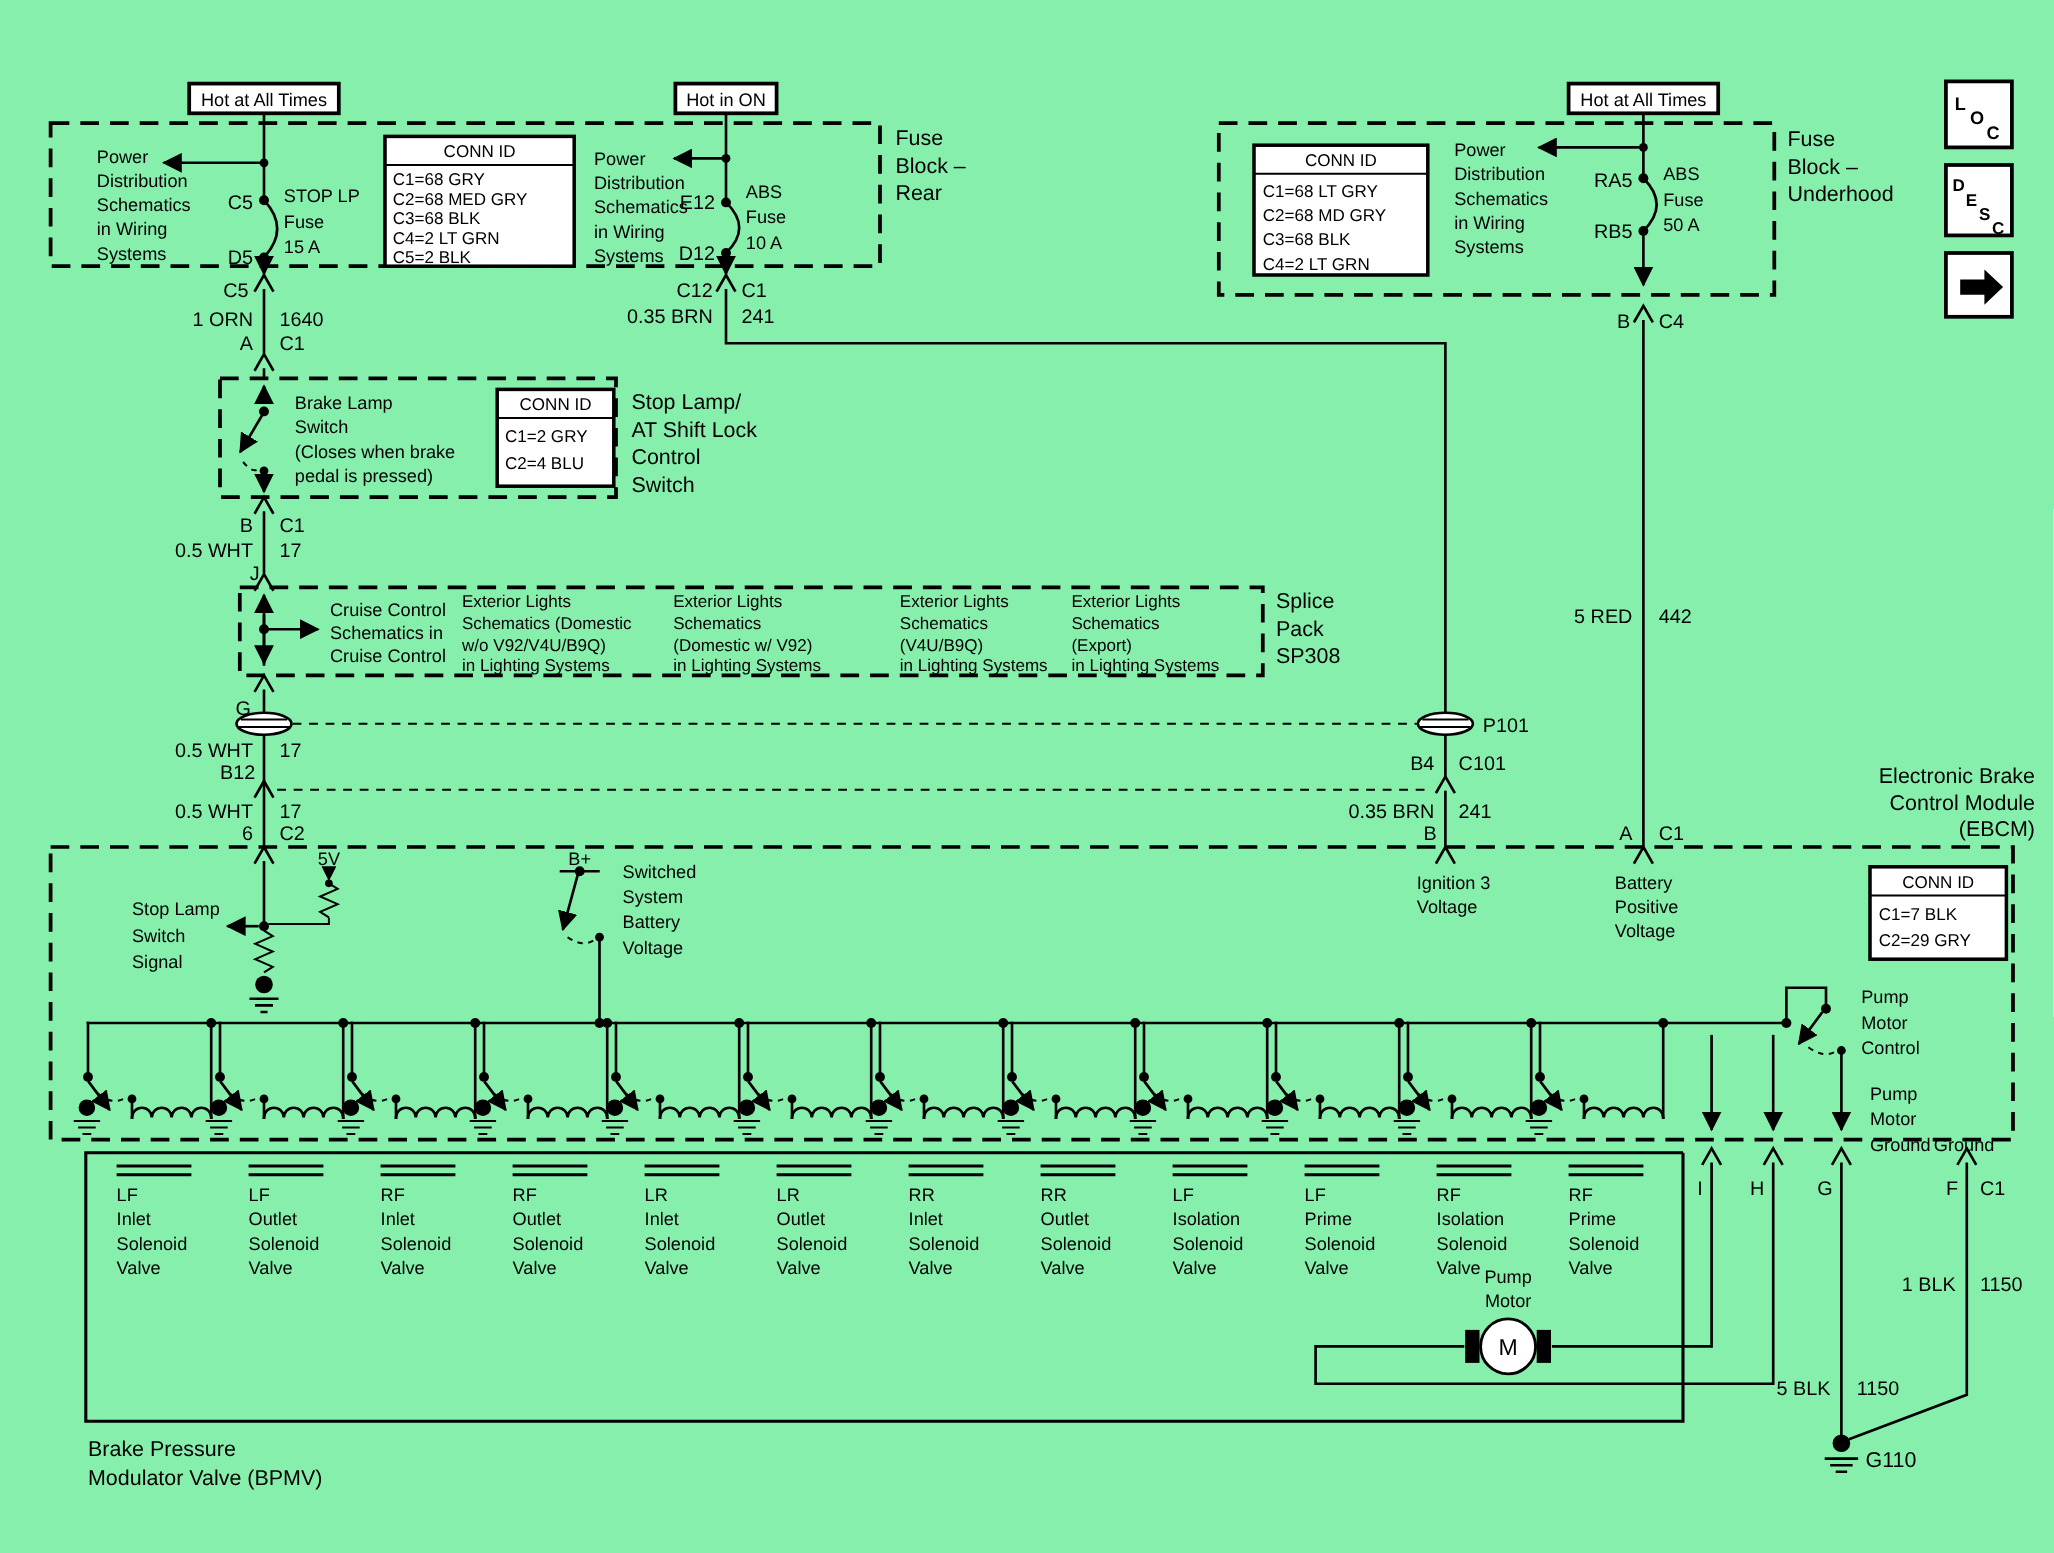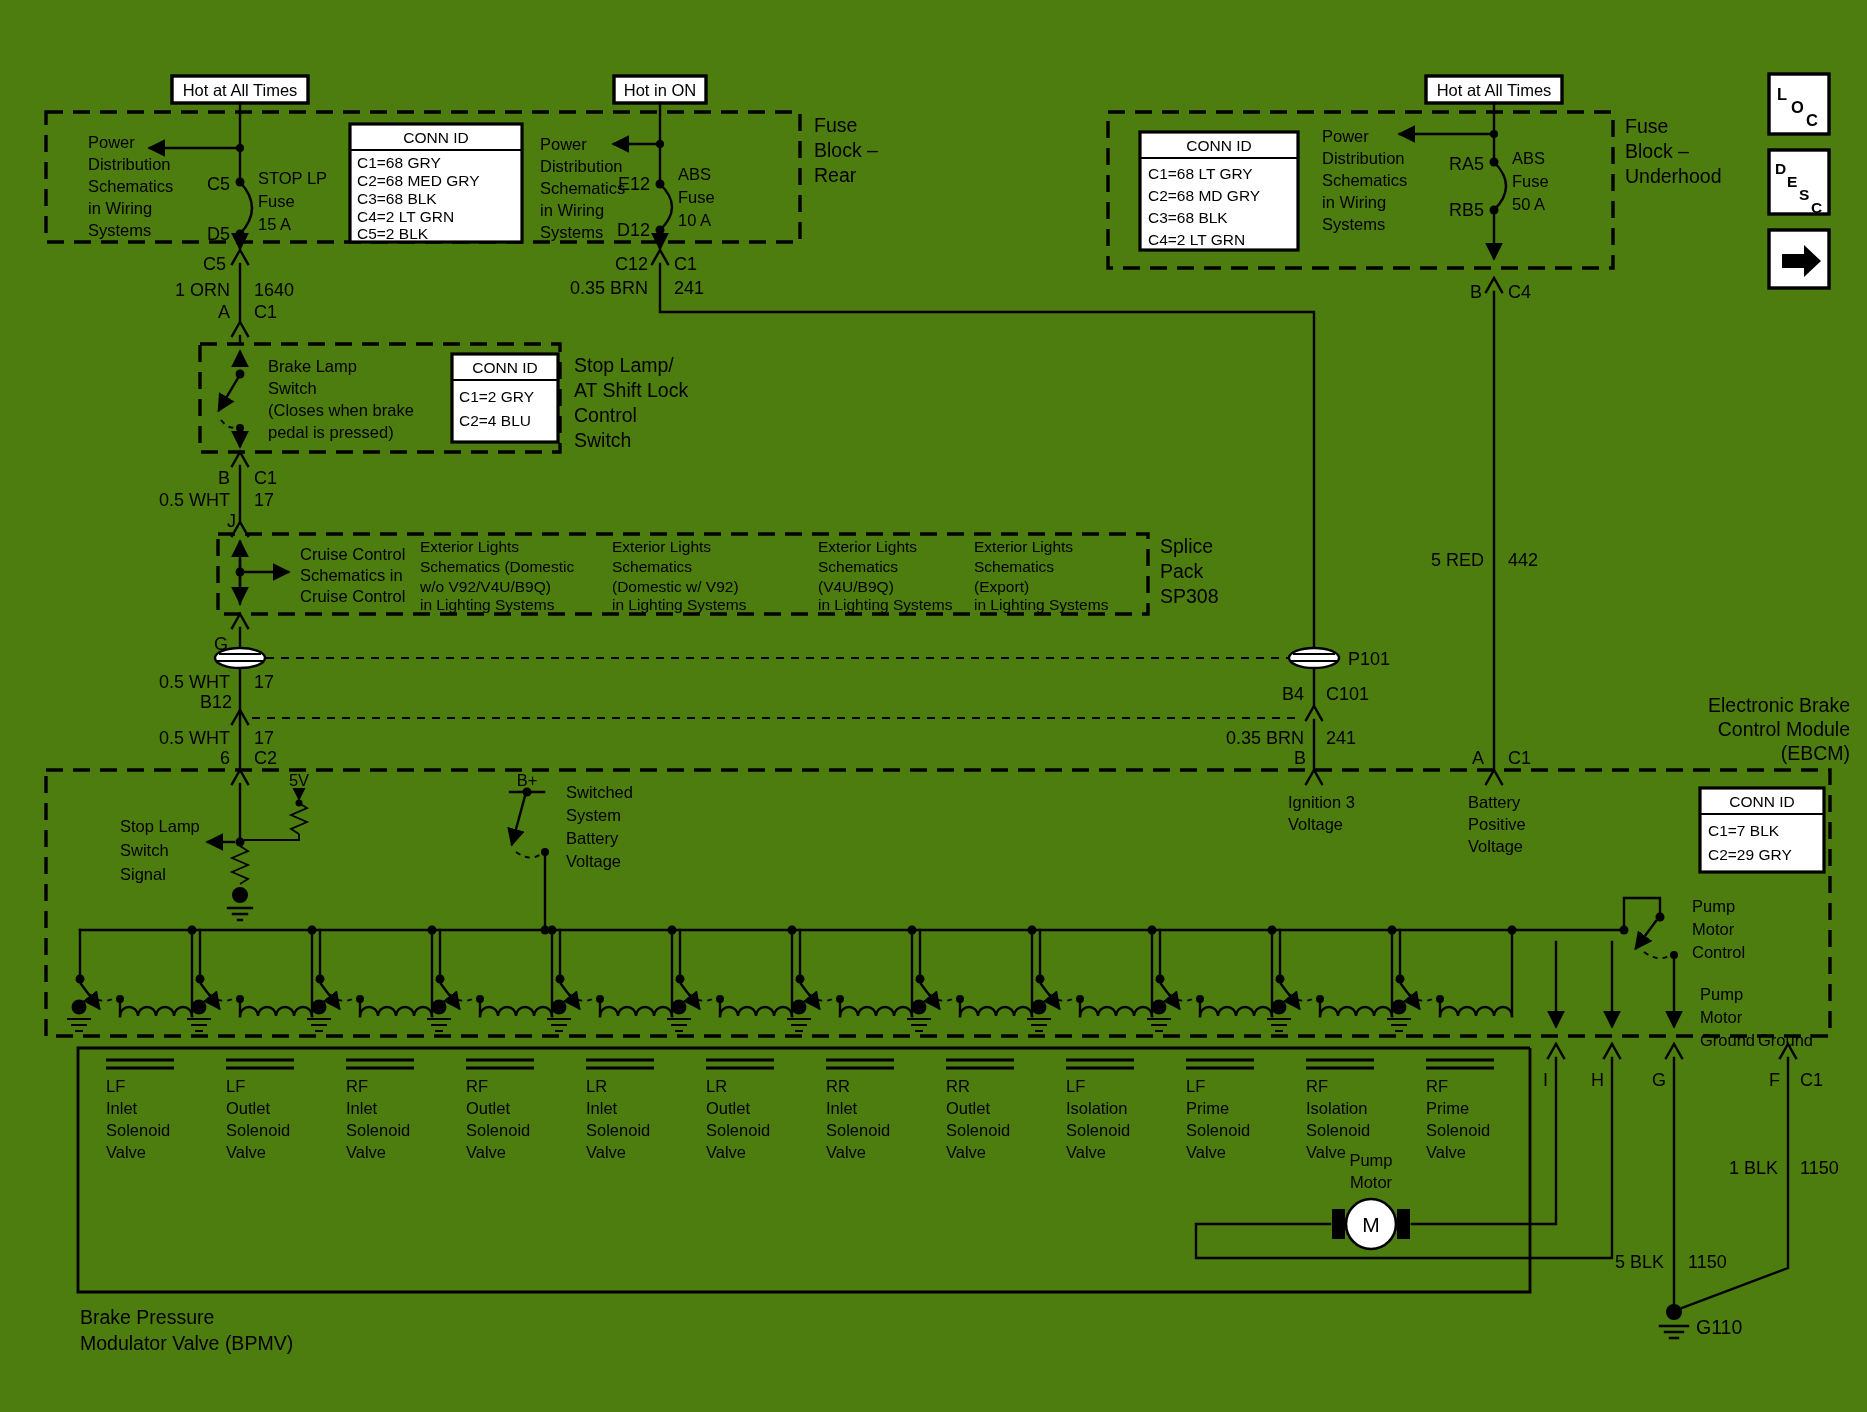--- a/index.html
+++ b/index.html
@@ -1,16 +1,16 @@
 <!DOCTYPE html>
 <html><head>
 <meta charset="utf-8">
 <style>
   html,body{margin:0;padding:0;background:#fff}
-  .stage{width:1867px;height:1412px;position:relative;background:#4d7c0f}
+  .stage{width:1867px;height:1412px;position:relative;background:#86efac}
   svg{display:block}
   text{font-family:"Liberation Sans","DejaVu Sans",sans-serif;fill:#000}
   .t15{font-size:15.5px}
   .t16{font-size:16.5px}
   .t18{font-size:18px}
   .t19{font-size:19.5px}
   .t21{font-size:21px}
   .bld{font-weight:bold}
   .ra{text-anchor:end}
   .ce{text-anchor:middle}

